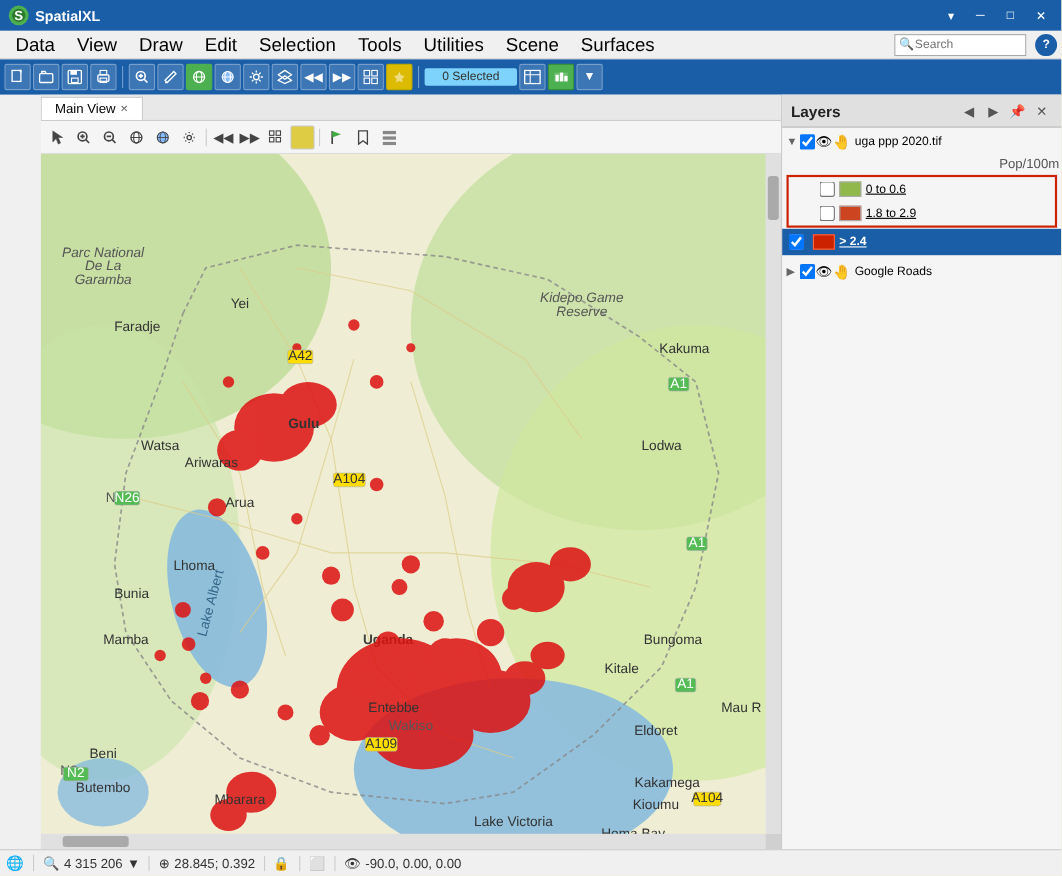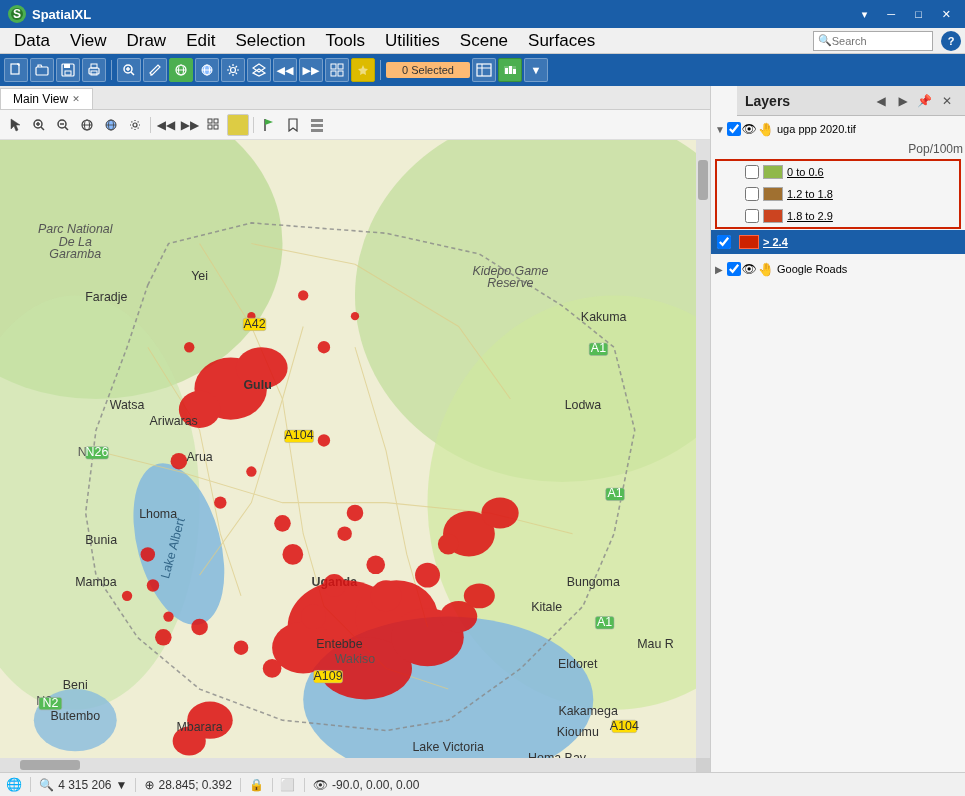--- a/index.html
+++ b/index.html
@@ -63,34 +63,35 @@
     }
     .tb-btn {
       width: 24px; height: 24px;
       background: rgba(255,255,255,0.15);
       border: 1px solid rgba(255,255,255,0.3);
       display: flex; align-items: center; justify-content: center;
       cursor: pointer; color: white; font-size: 11px; border-radius: 2px;
     }
     .tb-separator { width: 1px; height: 20px; background: rgba(255,255,255,0.4); margin: 0 3px; }
     .tb-select-info {
-      background: #fdba74;
+      background: #7dd3fc;
       color: #333;
       font-size: 11px;
       padding: 2px 16px;
       border-radius: 2px;
       min-width: 80px;
       text-align: right;
     }
 
     
     .main-content {
       display: flex;
       flex: 1;
       overflow: hidden;
+      padding-left: 37px;
     }
 
     
     .map-panel {
       flex: 1;
       display: flex;
       flex-direction: column;
       overflow: hidden;
     }
     .map-tab-bar {
@@ -194,21 +195,20 @@
       flex-shrink: 0;
     }
     .layers-header {
       background: #e0e0e0;
       border-bottom: 1px solid #bbb;
       height: 30px;
       display: flex;
       align-items: center;
       padding: 0 8px;
       justify-content: space-between;
-      margin-left: 26px;
     }
     .layers-title { font-size: 14px; font-weight: bold; color: #222; }
     .layers-header-btns { display: flex; gap: 2px; }
     .lh-btn {
       width: 20px; height: 20px;
       display: flex; align-items: center; justify-content: center;
       cursor: pointer; font-size: 12px; color: #555;
       border: 1px solid transparent;
     }
 
@@ -697,25 +697,20 @@
 
       <div style="border: 2px solid #cc2200; margin: 1px 4px;">
 
         <div class="legend-item">
           <input type="checkbox" class="legend-check" style="">
           <div class="legend-swatch" style="background:#90b84a;"></div>
           <span class="legend-label">0 to 0.6</span>
         </div>
 
 
-        <div class="legend-item">
-          <input type="checkbox" class="legend-check" style="">
-          <div class="legend-swatch" style="background:#a07030;"></div>
-          <span class="legend-label">1.2 to 1.8</span>
-        </div>
 
         <div class="legend-item">
           <input type="checkbox" class="legend-check" style="">
           <div class="legend-swatch" style="background:#cc4420;"></div>
           <span class="legend-label">1.8 to 2.9</span>
         </div>
       </div>
 
       <div class="legend-item selected" style="background:#1a5ea8; color:white; padding-left:6px; margin:0 0; height:24px;">
         <input type="checkbox" class="legend-check" checked="" style="margin-right: 4px;">

